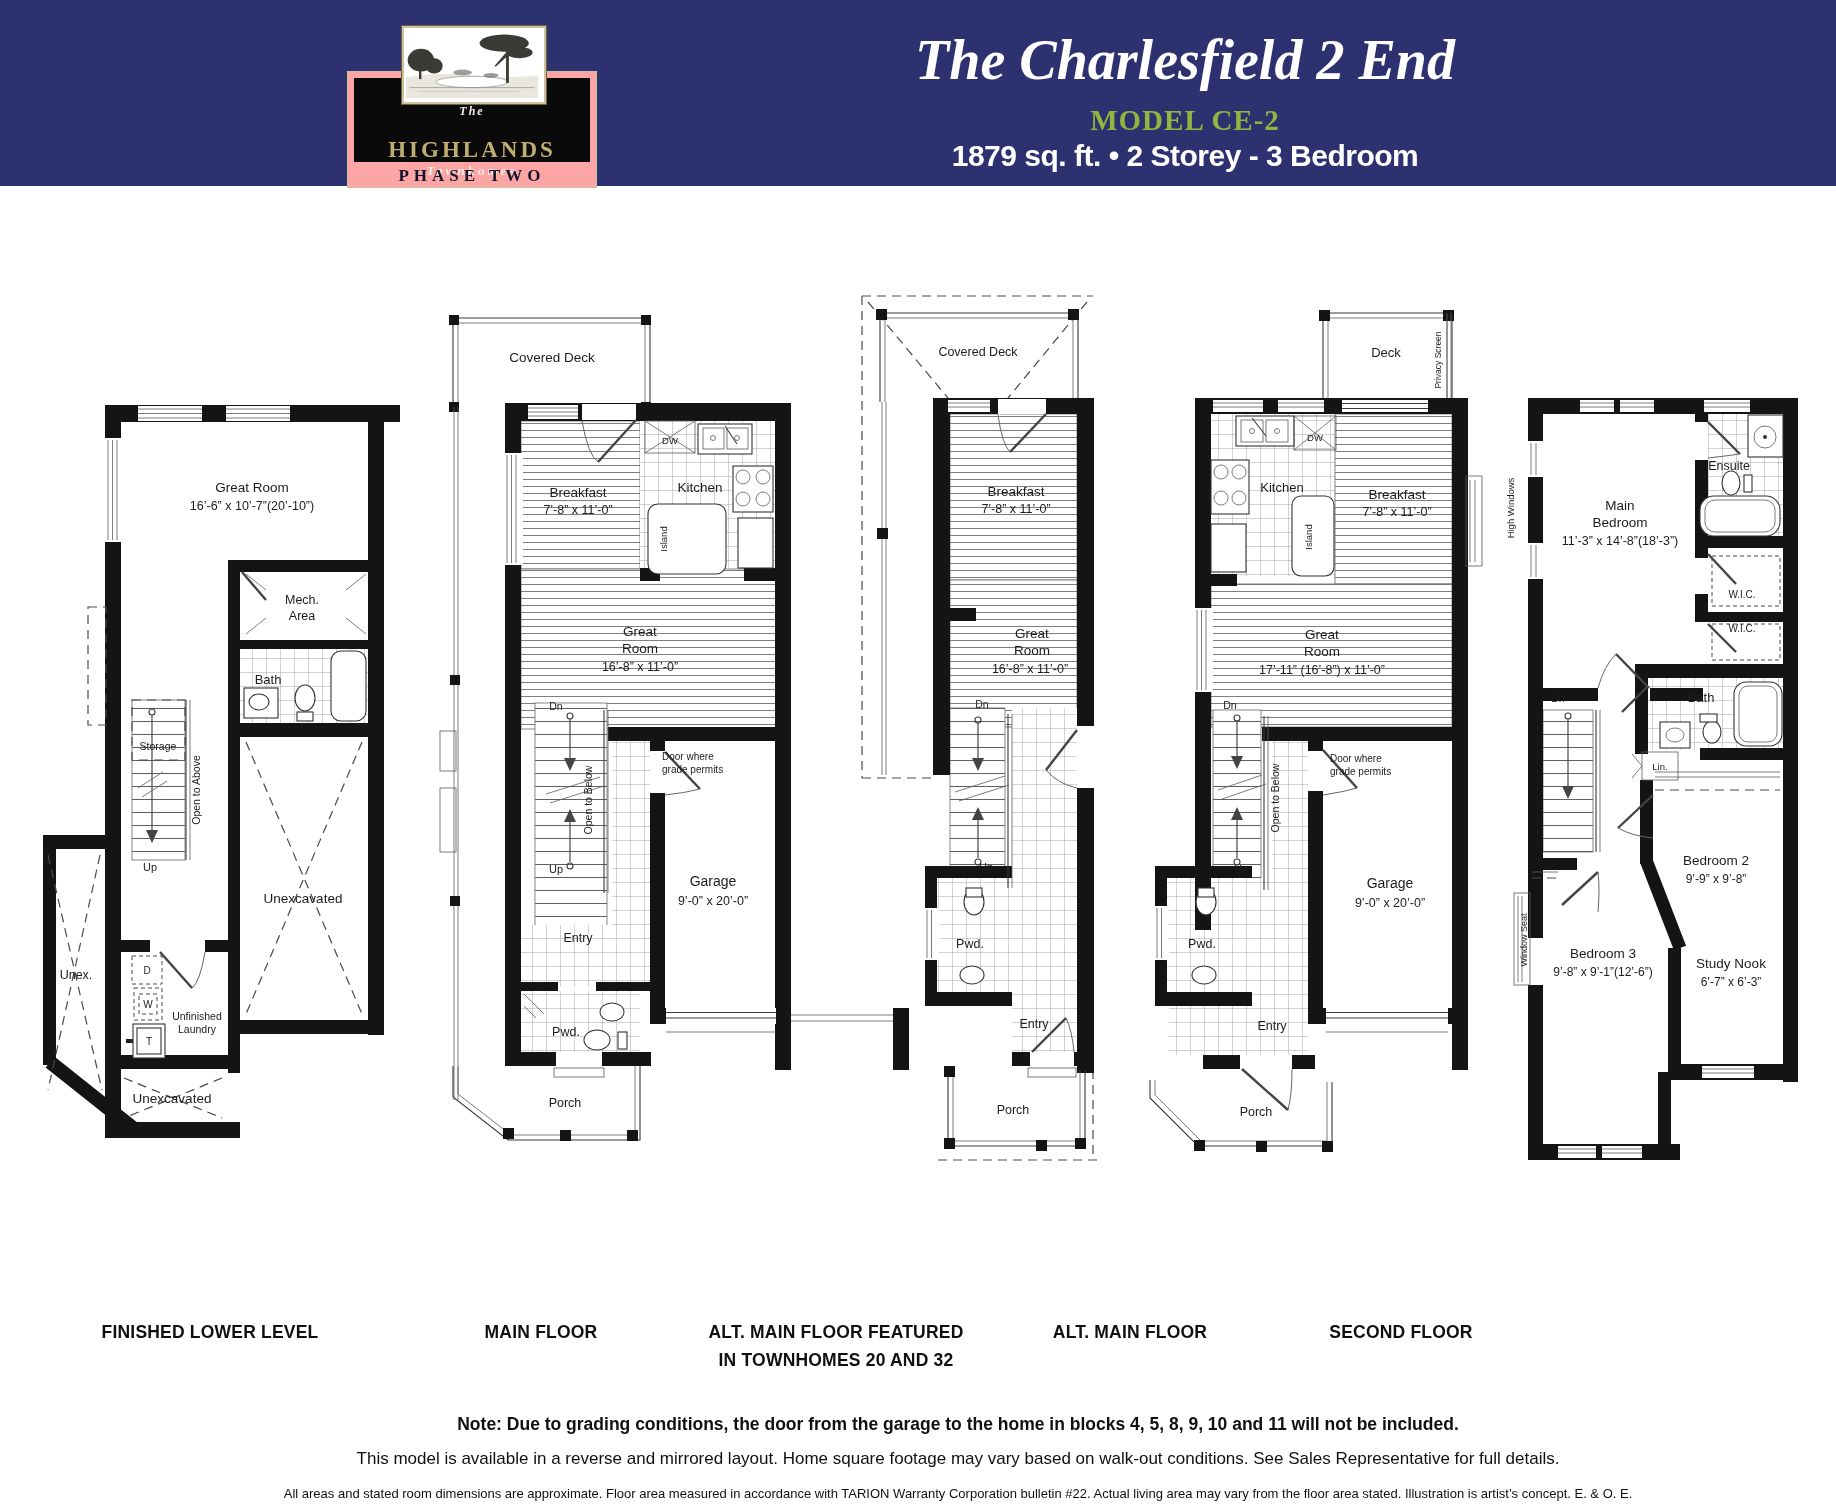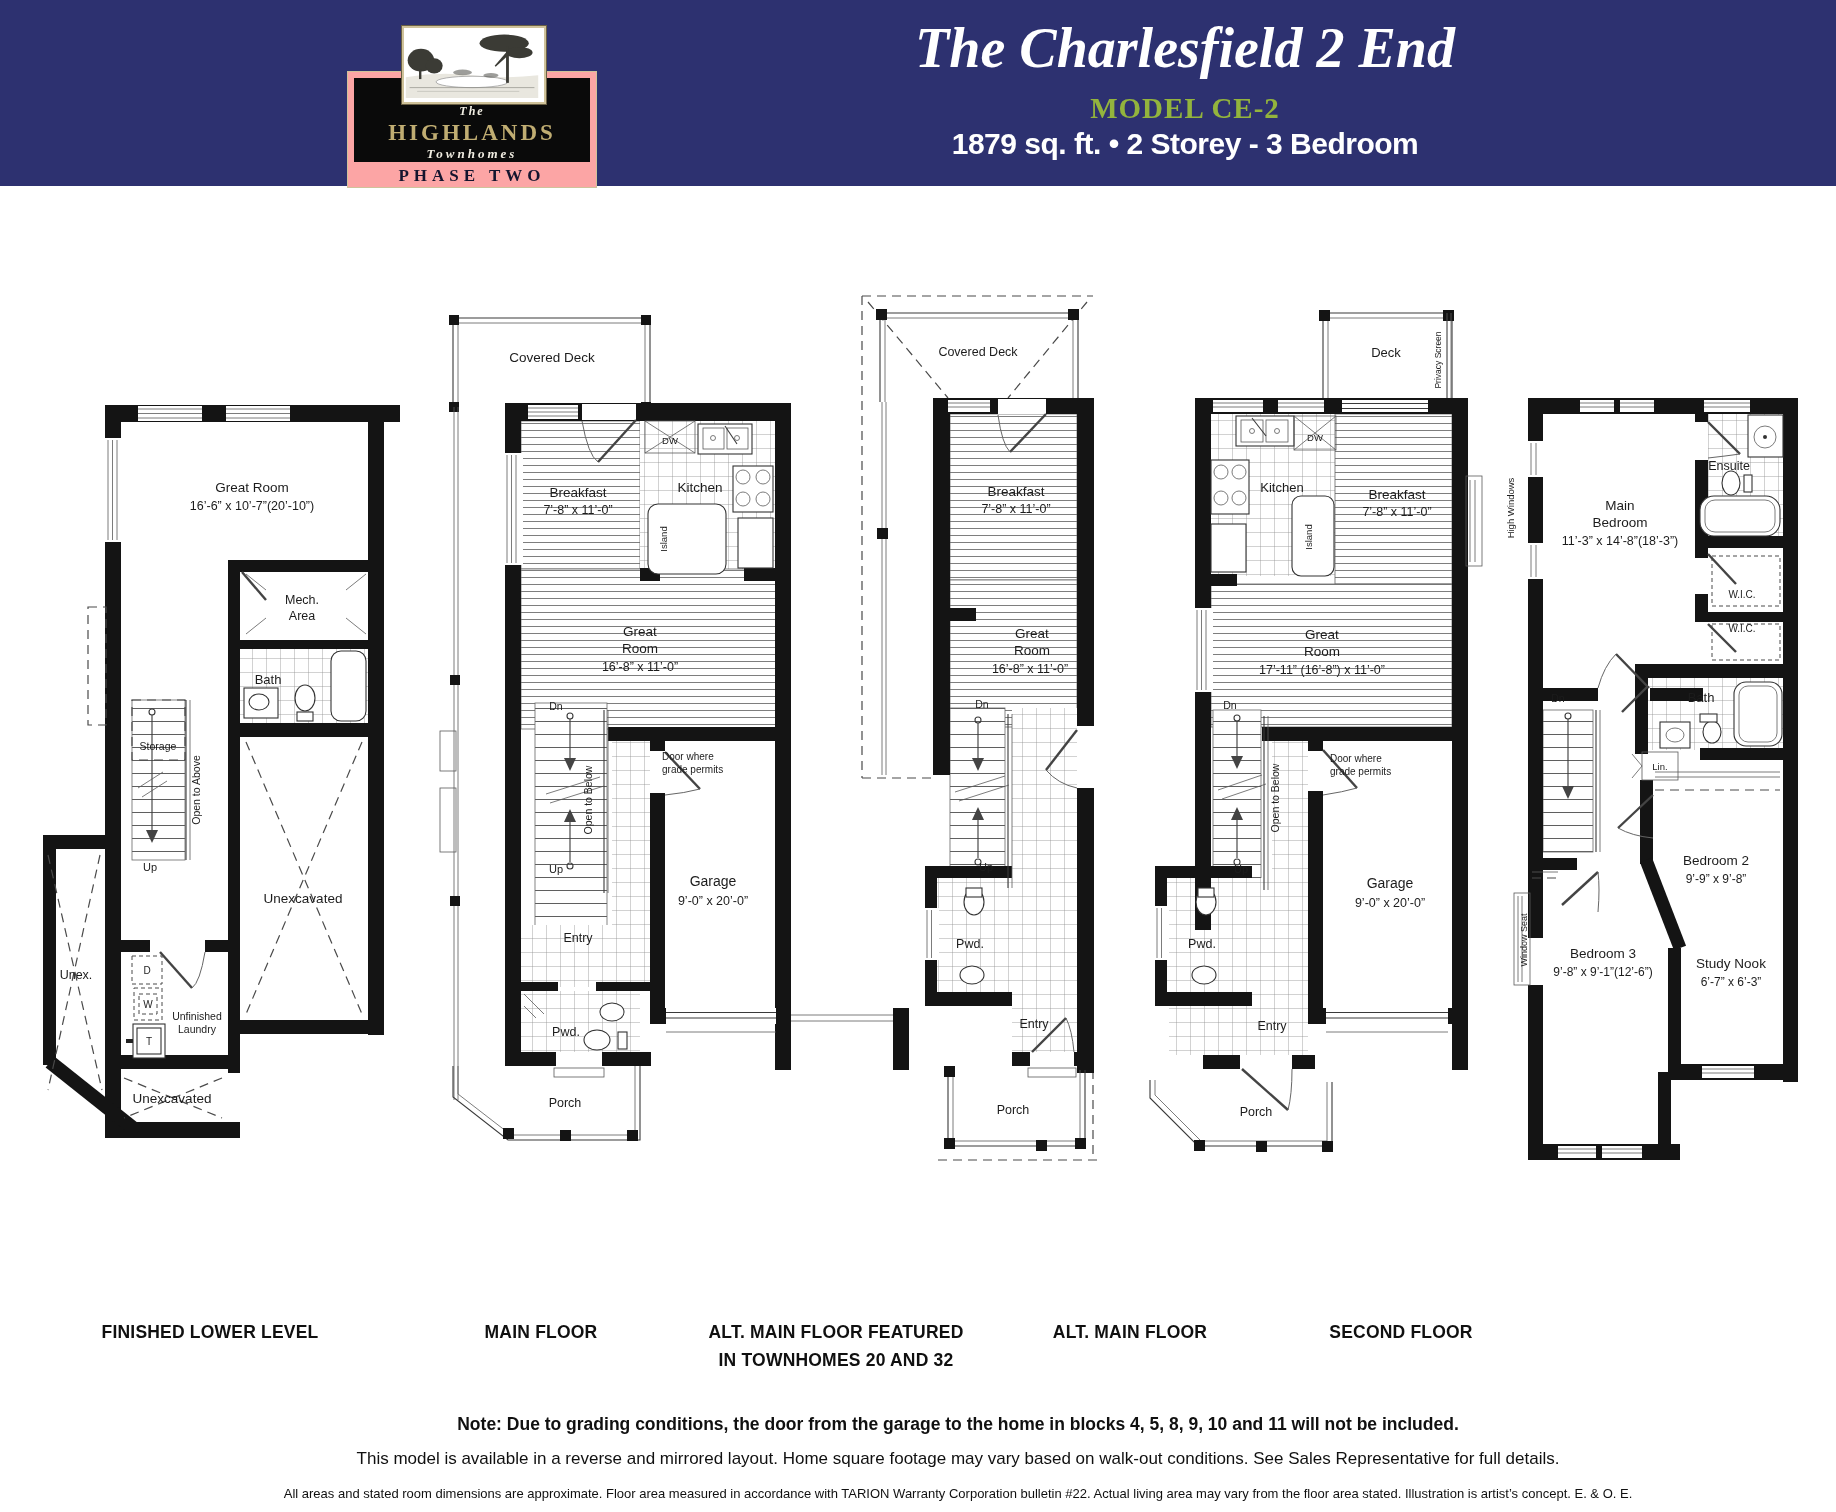--- a/index.html
+++ b/index.html
@@ -5,28 +5,28 @@
   html,body{margin:0;padding:0;background:#fff;}
   .page{position:relative;width:1836px;height:1512px;background:#fff;overflow:hidden;
         font-family:"Liberation Sans",sans-serif;}
   
   .masthead{position:absolute;left:0;top:0;width:1836px;height:186px;background:#2d3170;}
   .logo{position:absolute;left:347px;top:26px;width:250px;height:162px;}
   .logo-frame{position:absolute;left:0;top:45px;width:250px;height:117px;background:#fca5a5;
               box-shadow:0 0 0 1px #cfc29a inset;}
   .logo-black{position:absolute;left:7px;top:7px;width:236px;height:84px;background:#0a0a0a;text-align:center;}
   .logo-the{margin-top:26px;font:italic 700 12px "Liberation Serif",serif;color:#f0ede2;letter-spacing:2px;}
-  .logo-name{font:700 23px "Liberation Serif",serif;color:#c0ad72;letter-spacing:3px;margin-top:1px;}
+  .logo-name{font:700 23px "Liberation Serif",serif;color:#c0ad72;letter-spacing:3px;margin-top:18px;}
   .logo-town{font:italic 700 13px "Liberation Serif",serif;color:#f0ede2;letter-spacing:3px;}
   .logo-phase{position:absolute;left:0;right:0;bottom:2px;text-align:center;
               font:700 17px "Liberation Serif",serif;color:#14142e;letter-spacing:5px;}
   .logo-art{position:absolute;left:55px;top:0;width:140px;height:74px;background:#fff;
             border:2px solid #cfc29a;box-shadow:0 0 0 1px #6b6145;z-index:2;}
   .titleblock{position:absolute;left:835px;top:0;width:700px;text-align:center;}
-  .title{margin-top:16px;font:italic 600 56px "Liberation Serif",serif;color:#ffffff;}
+  .title{margin-top:28px;font:italic 600 56px "Liberation Serif",serif;color:#ffffff;}
   .model{margin-top:12px;font:700 29px "Liberation Serif",serif;color:#93b43d;letter-spacing:1px;}
   .specs{margin-top:2px;font:700 30px "Liberation Sans",sans-serif;color:#ffffff;letter-spacing:-0.5px;}
   
   svg.plan{position:absolute;overflow:visible;}
   .wall{fill:#141414;}
   .thin{stroke:#3a3a3a;stroke-width:1.1;fill:none;}
   .thin2{stroke:#5a5a5a;stroke-width:0.8;fill:none;}
   .dash{stroke:#4a4a4a;stroke-width:1.2;fill:none;stroke-dasharray:9 6;}
   .dashbox{stroke:#4a4a4a;stroke-width:1;fill:#fff;stroke-dasharray:4 3;}
   .door{stroke:#666;stroke-width:1;fill:none;}

